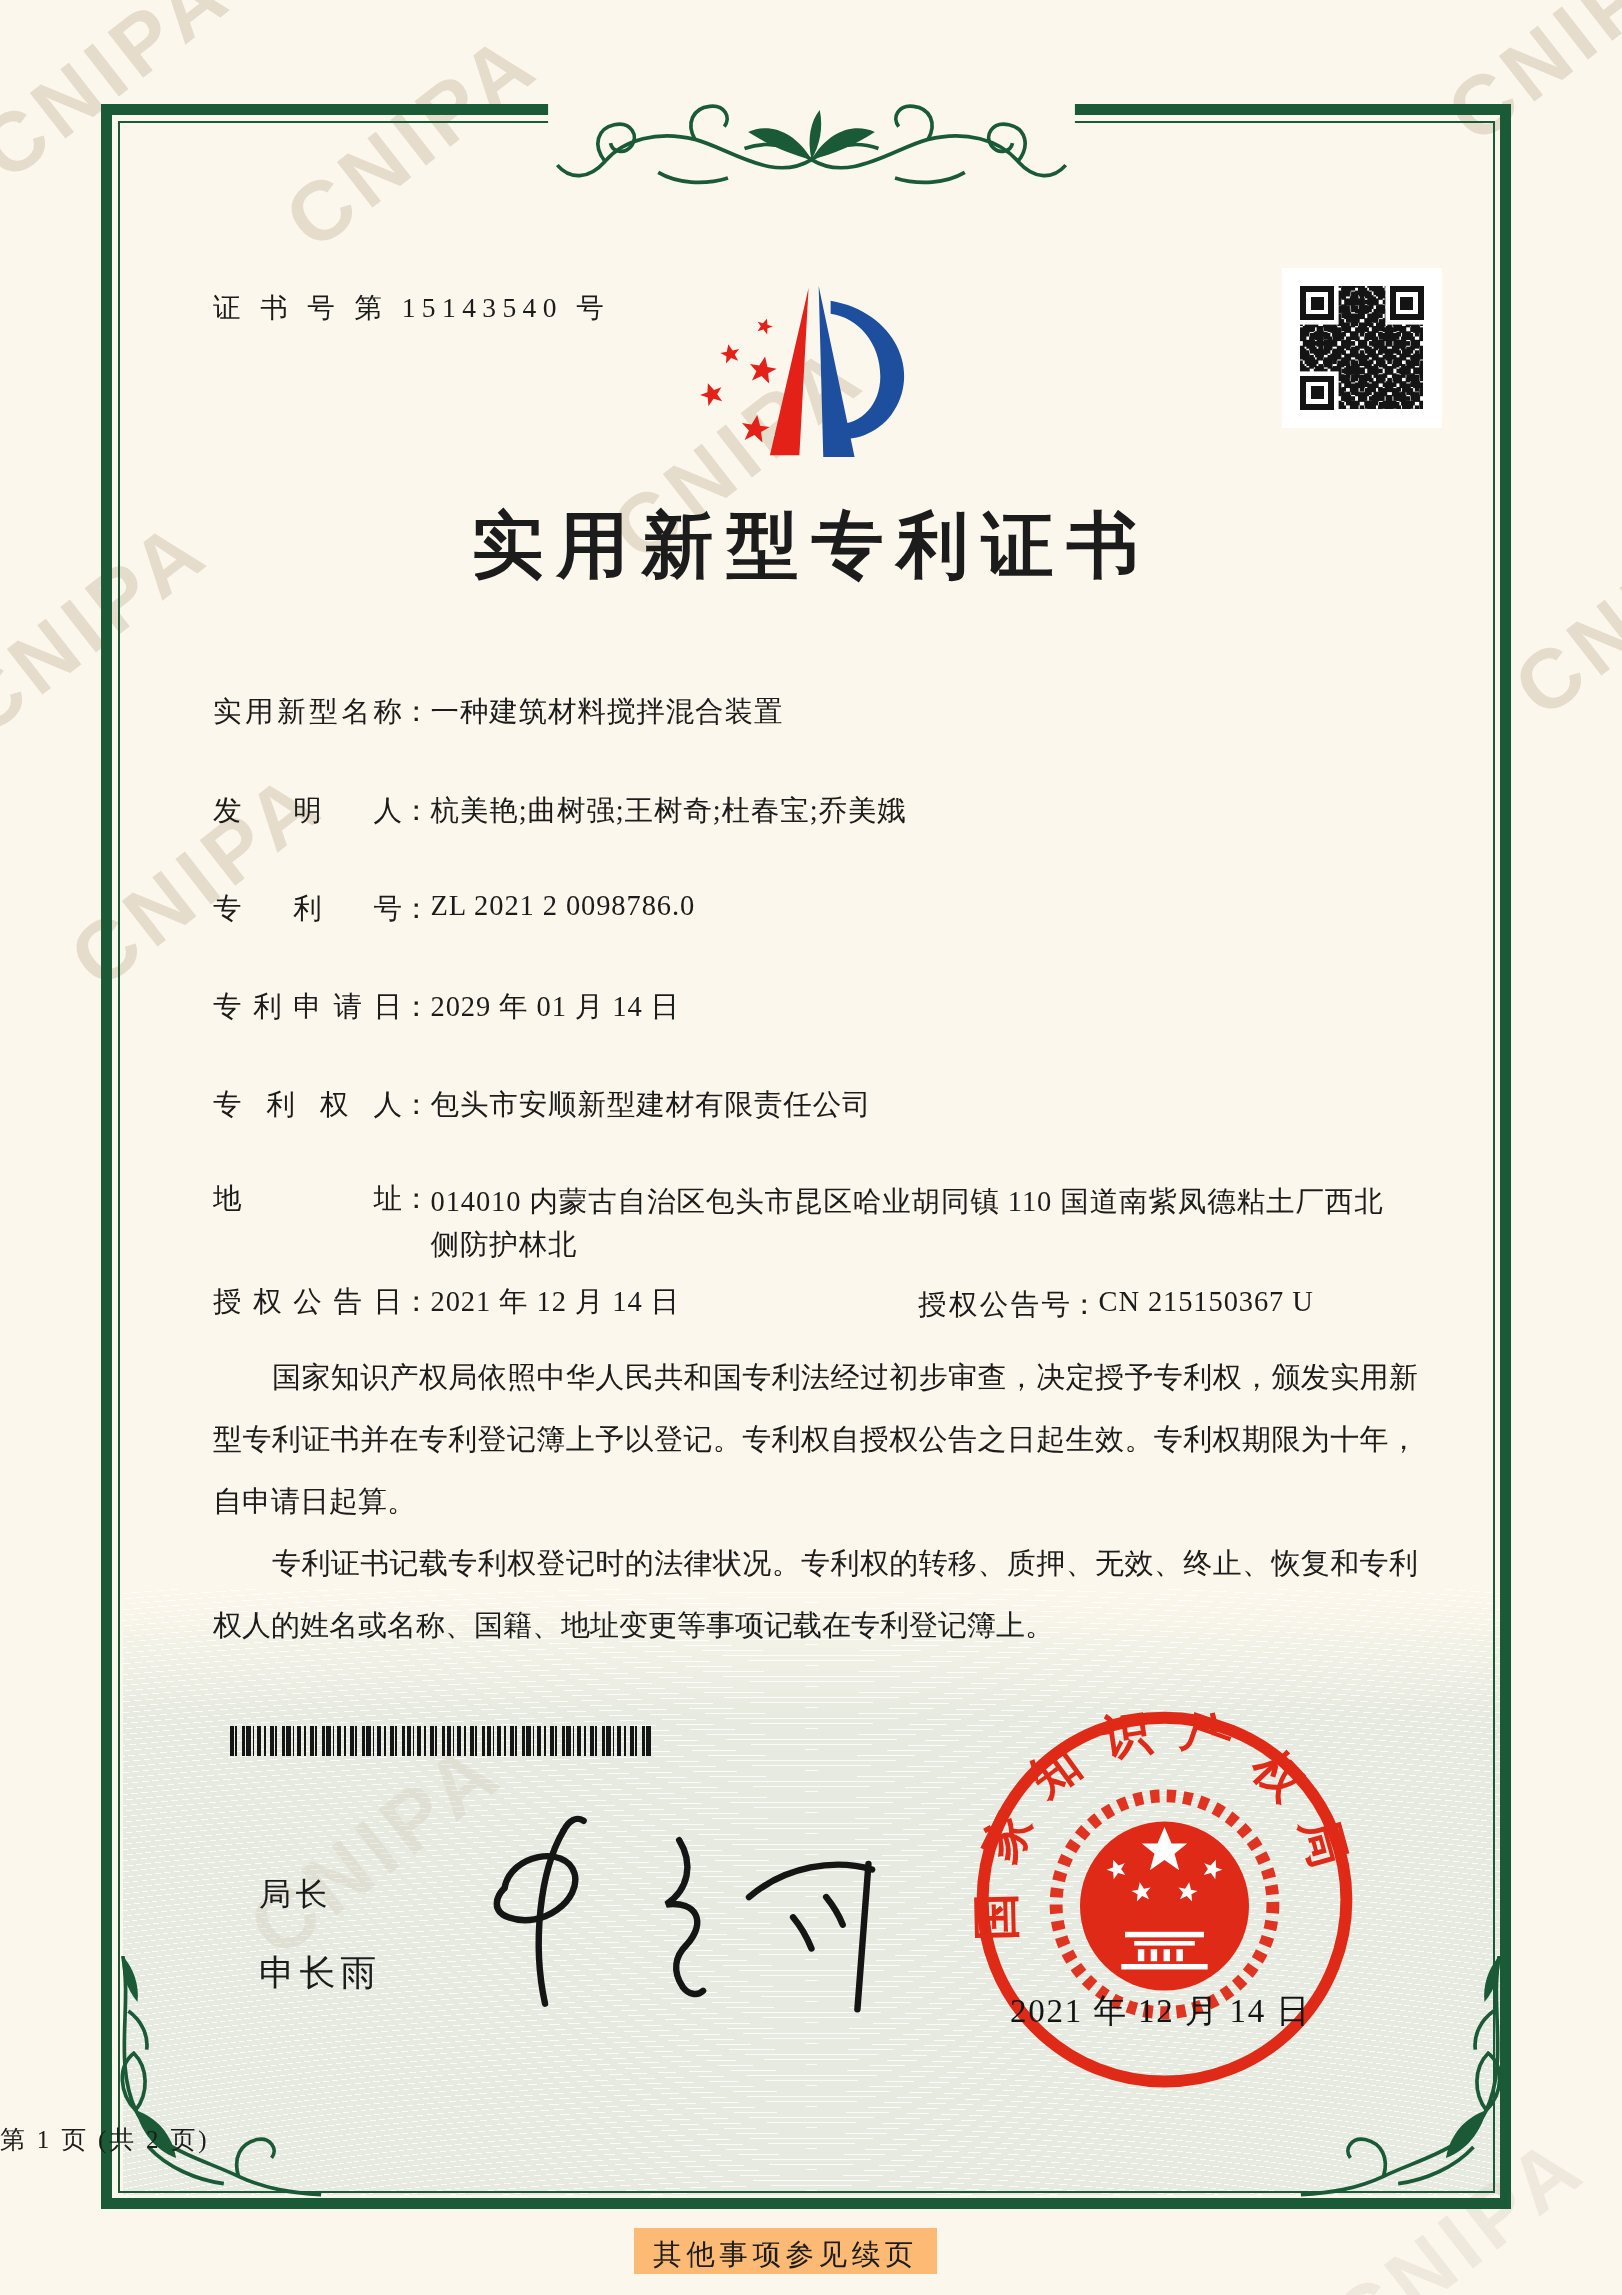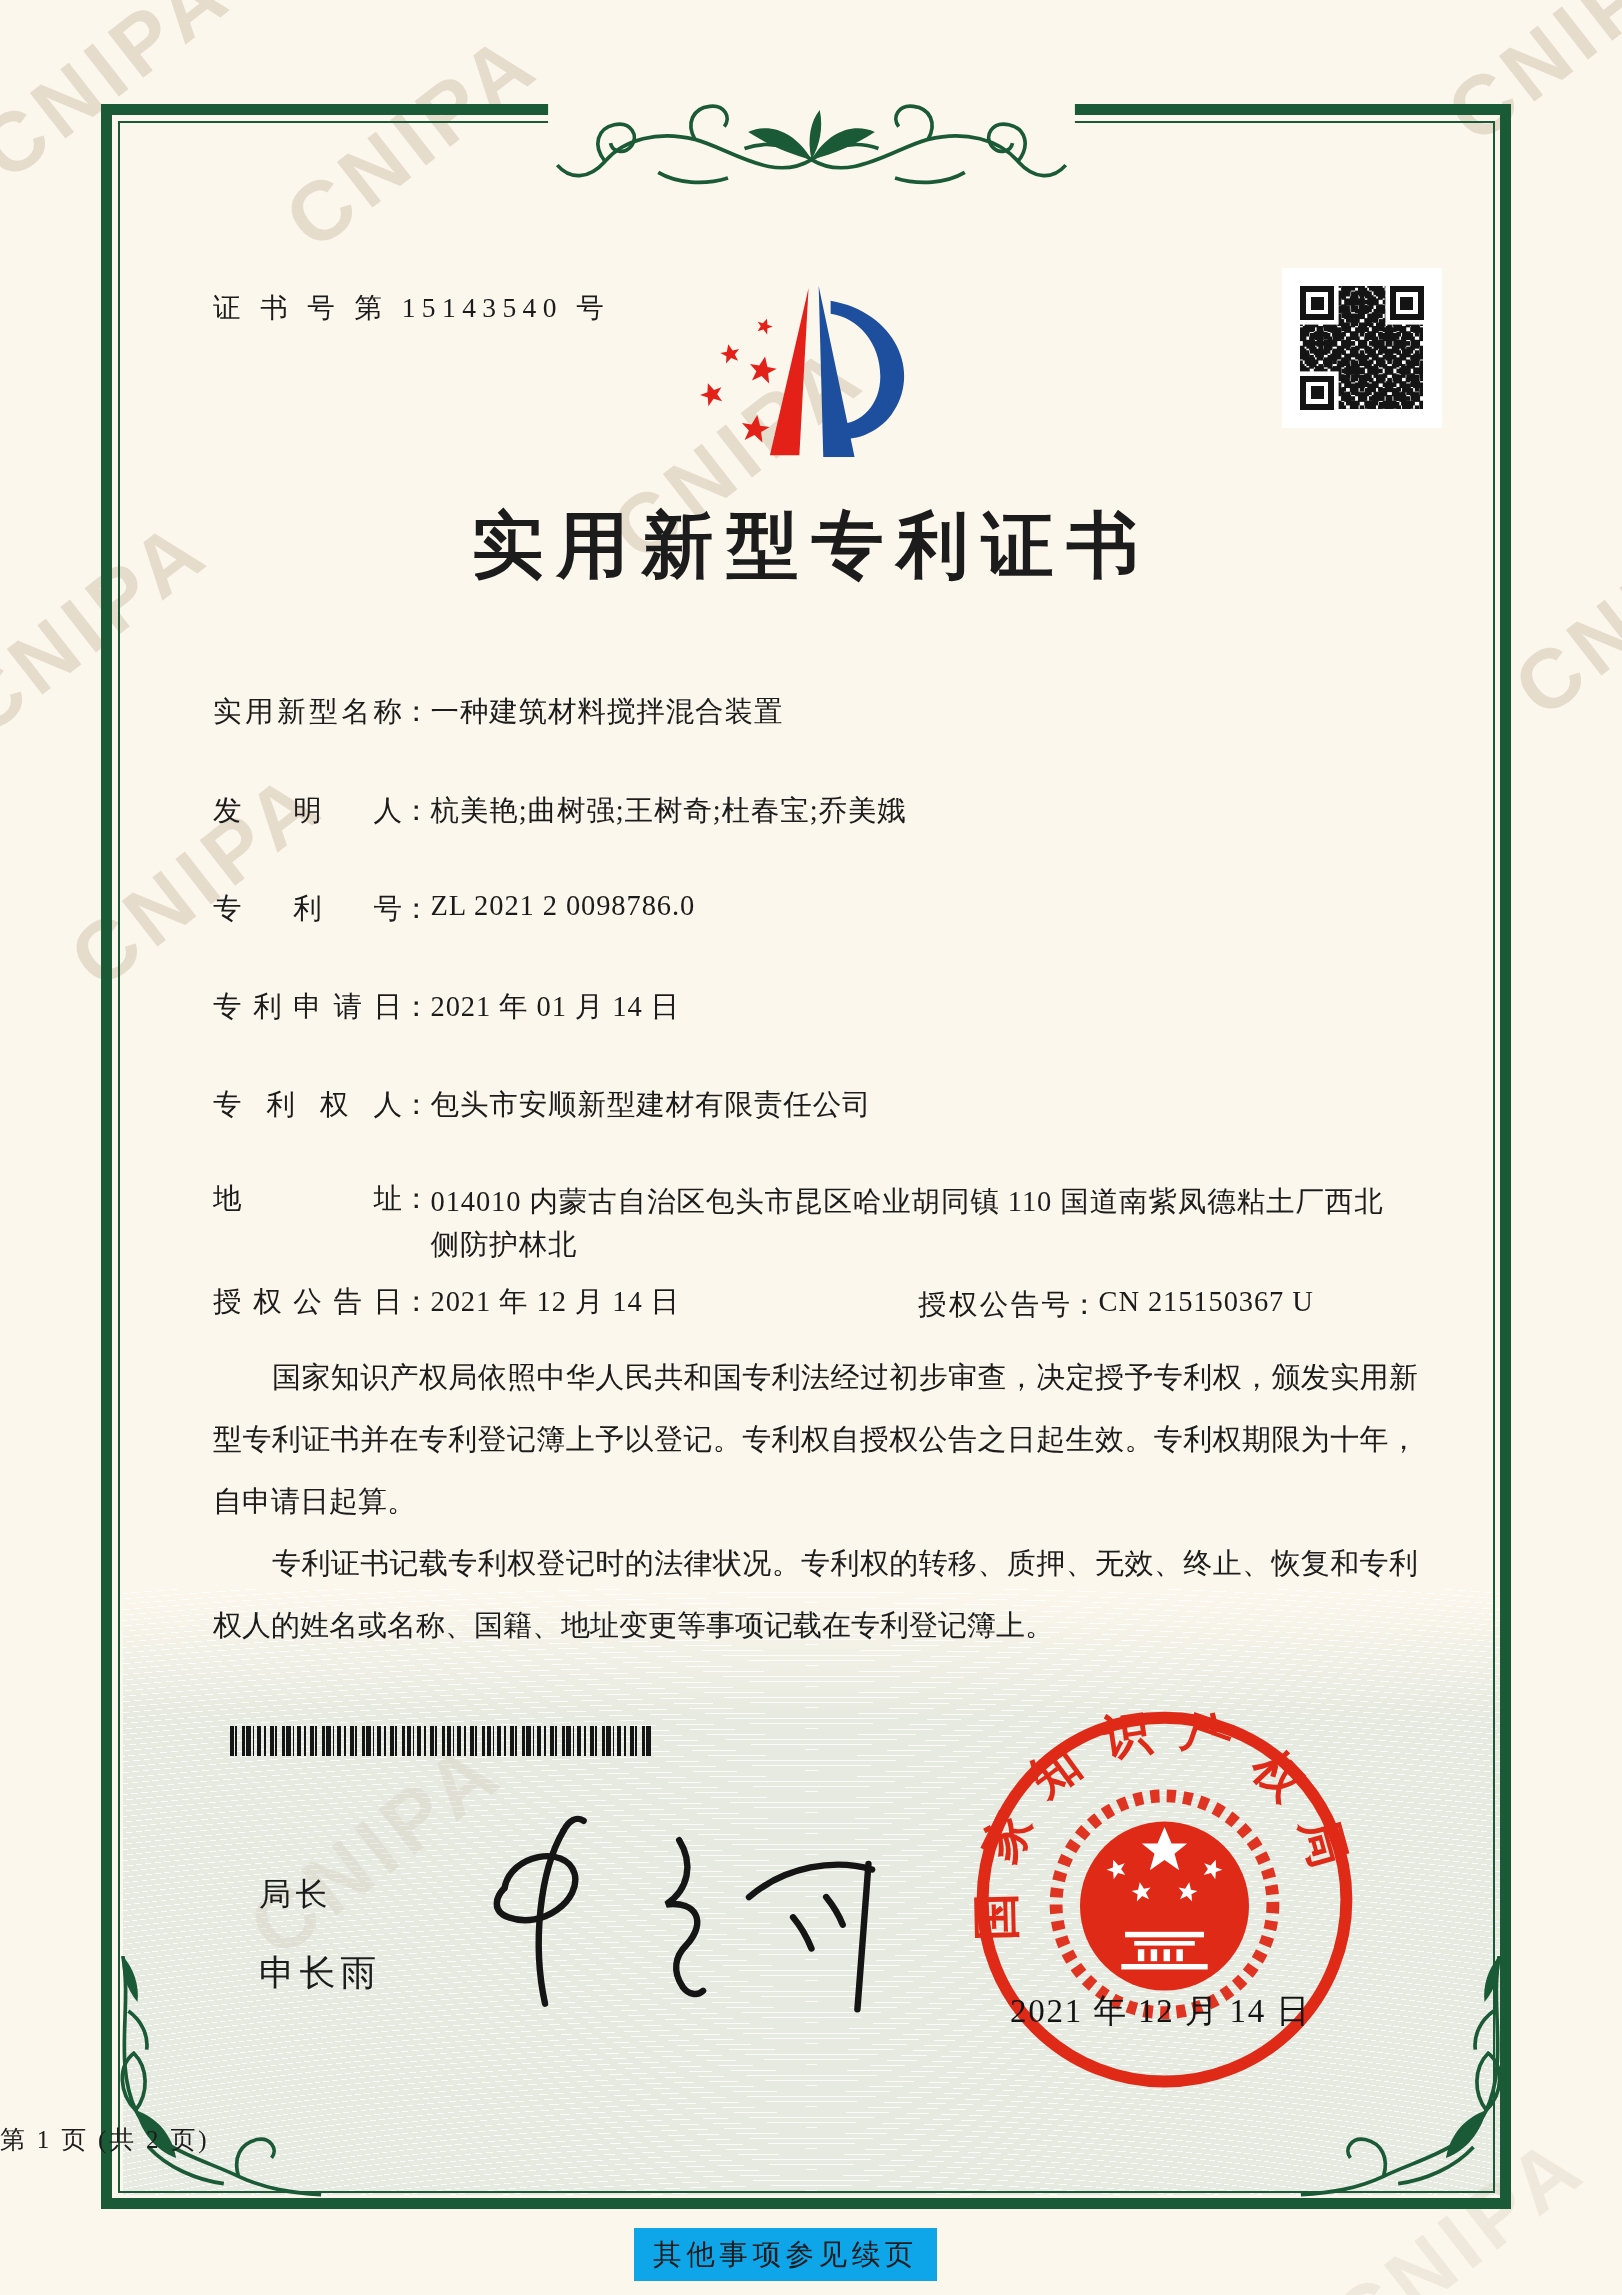--- a/index.html
+++ b/index.html
@@ -92,21 +92,21 @@
   .seal{position:absolute;left:967px;top:1704px;z-index:4;}
   .seal-date{
     position:absolute;left:995px;top:1989px;width:331px;text-align:center;
     font-size:33px;letter-spacing:1.8px;color:#141414;z-index:5;
   }
   .page-num{
     position:absolute;left:0;top:2123px;width:1623px;
     font-size:25px;letter-spacing:2.8px;z-index:3;
   }
   .note-box{
-    position:absolute;left:634px;top:2228px;width:303px;height:53px;background:#0ea5e9;
+    position:absolute;left:634px;top:2228px;width:303px;height:46px;background:#fdba74;
     text-align:center;line-height:53px;font-size:28.5px;letter-spacing:4.6px;z-index:3;
   }
   
   .orn{z-index:3;}
 </style>
 </head>
 <body>
 
 <span class="wm" style="left:-41px;top:23px;">CNIPA</span>
 <span class="wm" style="left:266px;top:92px;">CNIPA</span>
@@ -201,21 +201,21 @@
   <div class="frow" style="top:693px;">
     <span class="lab">实用新型名称</span><span class="col">：</span><span class="val">一种建筑材料搅拌混合装置</span>
   </div>
   <div class="frow" style="top:792px;">
     <span class="lab">发明人</span><span class="col">：</span><span class="val">杭美艳;曲树强;王树奇;杜春宝;乔美娥</span>
   </div>
   <div class="frow" style="top:890px;">
     <span class="lab">专利号</span><span class="col">：</span><span class="val">ZL 2021 2 0098786.0</span>
   </div>
   <div class="frow" style="top:988px;">
-    <span class="lab">专利申请日</span><span class="col">：</span><span class="val">2021 年 01 月 14 日</span>
+    <span class="lab">专利申请日</span><span class="col">：</span><span class="val">2029 年 01 月 14 日</span>
   </div>
   <div class="frow" style="top:1086px;">
     <span class="lab">专利权人</span><span class="col">：</span><span class="val">包头市安顺新型建材有限责任公司</span>
   </div>
   <div class="frow wrap" style="top:1180px;">
     <span class="lab">地址</span>
       <span class="col">：</span>
       <span class="val">014010 内蒙古自治区包头市昆区哈业胡同镇 110 国道南紫凤德粘土厂西北侧防护林北</span>
   </div>
   <div class="frow" style="top:1283px;">

